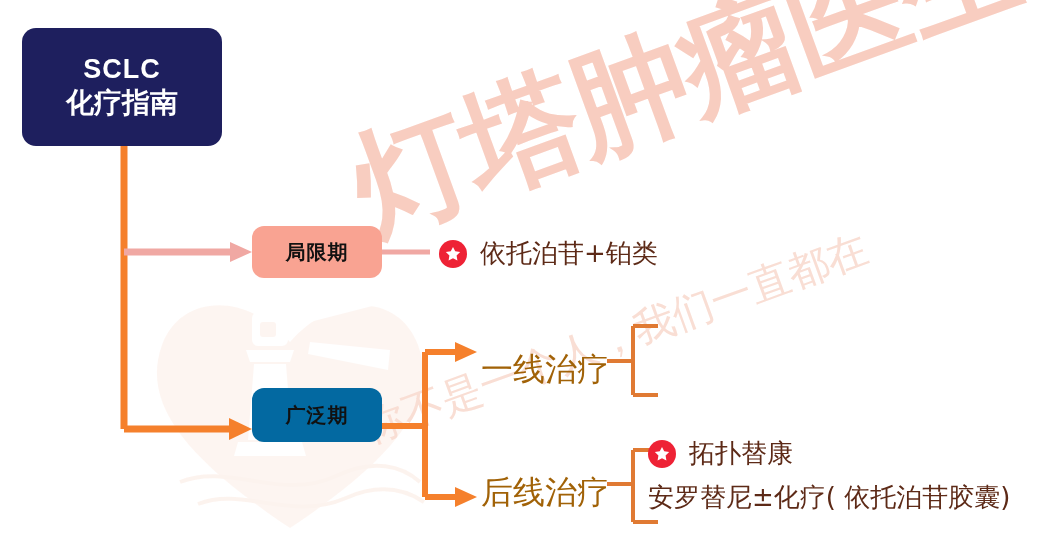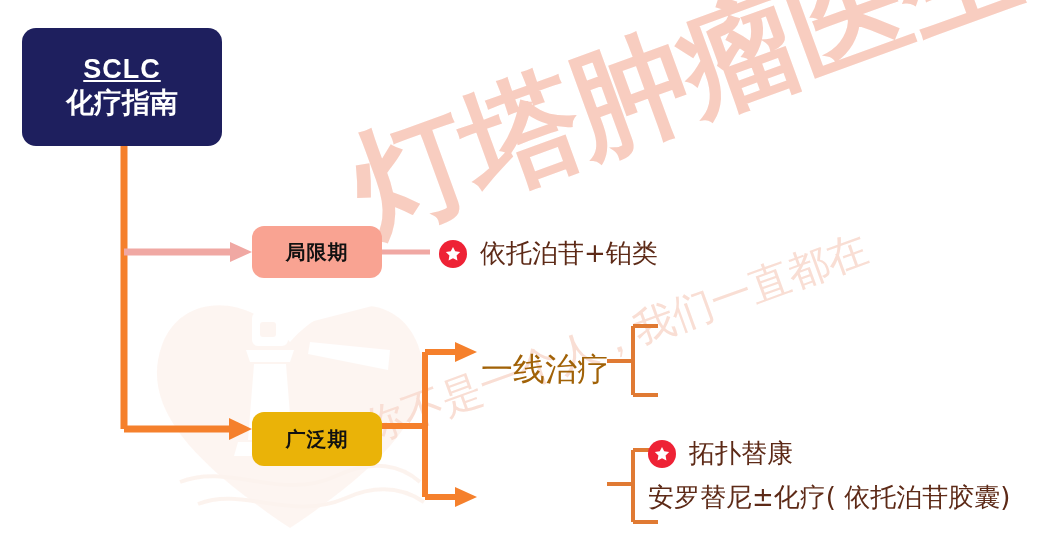--- a/index.html
+++ b/index.html
@@ -38,30 +38,30 @@
 
   
   .node{position:absolute;z-index:3;display:flex;align-items:center;justify-content:center;box-sizing:border-box;}
   .node-root{
     left:22px;top:28px;width:200px;height:118px;
     background:#1e1f5e;border-radius:14px;
     flex-direction:column;color:#ffffff;
     font-size:26px;font-weight:bold;line-height:1.22;
   }
   .node-root .ln{display:block;}
-  .node-root .ln1{letter-spacing:1px;font-size:27px;text-decoration:underline;}
+  .node-root .ln1{letter-spacing:1px;font-size:27px;}
   .node-root .ln2{font-size:28px;font-family:"DejaVu Sans",sans-serif;}
 
   .node-stage{
     border-radius:12px;font-weight:bold;color:#111111;
     font-size:20px;font-family:"DejaVu Sans",sans-serif;
     letter-spacing:1px;
   }
   .node-limited{left:252px;top:226px;width:130px;height:52px;background:#f9a392;}
-  .node-extensive{left:252px;top:412px;width:130px;height:54px;background:#eab308;}
+  .node-extensive{left:252px;top:388px;width:130px;height:54px;background:#0369a1;}
 
   
   .mid-label{
     position:absolute;z-index:3;
     font-size:32px;color:#a16207;
     font-family:"DejaVu Sans",sans-serif;
     white-space:nowrap;
   }
   .mid-first{left:481px;top:348px;}
   .mid-later{left:481px;top:471px;}
@@ -156,20 +156,21 @@
 
   <div class="node node-stage node-limited">
     <span>局限期</span>
   </div>
 
   <div class="node node-stage node-extensive">
     <span>广泛期</span>
   </div>
 
   <div class="mid-label mid-first">一线治疗</div>
+  <div class="mid-label mid-later">后线治疗</div>
 
   <div class="leaf leaf-a">
     <span class="star-badge">
       <svg width="18" height="18" viewBox="0 0 24 24">
           <path fill="#ffffff" d="M12 2.5l2.95 5.98 6.6.96-4.78 4.66 1.13 6.57L12 17.57 6.1 20.67l1.13-6.57L2.45 9.44l6.6-.96z"></path>
         </svg>
     </span>
     <span class="leaf-text">依托泊苷+铂类</span>
   </div>
 

